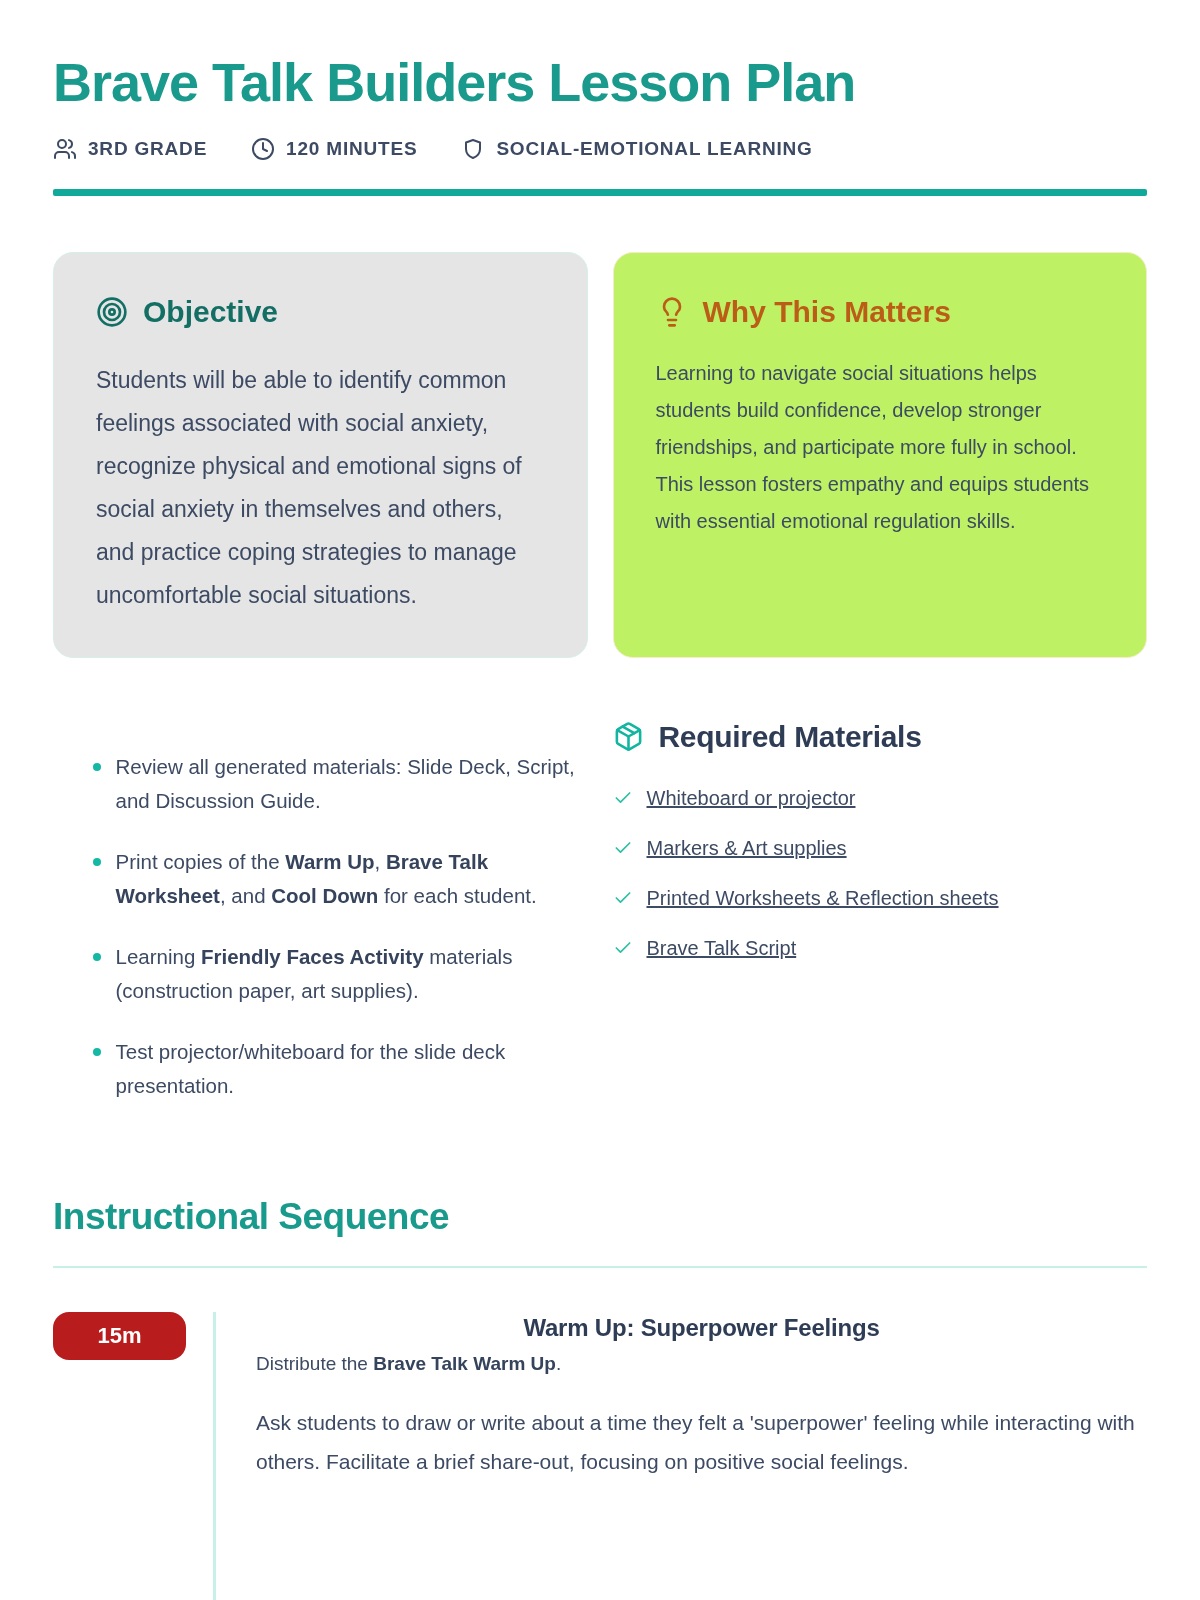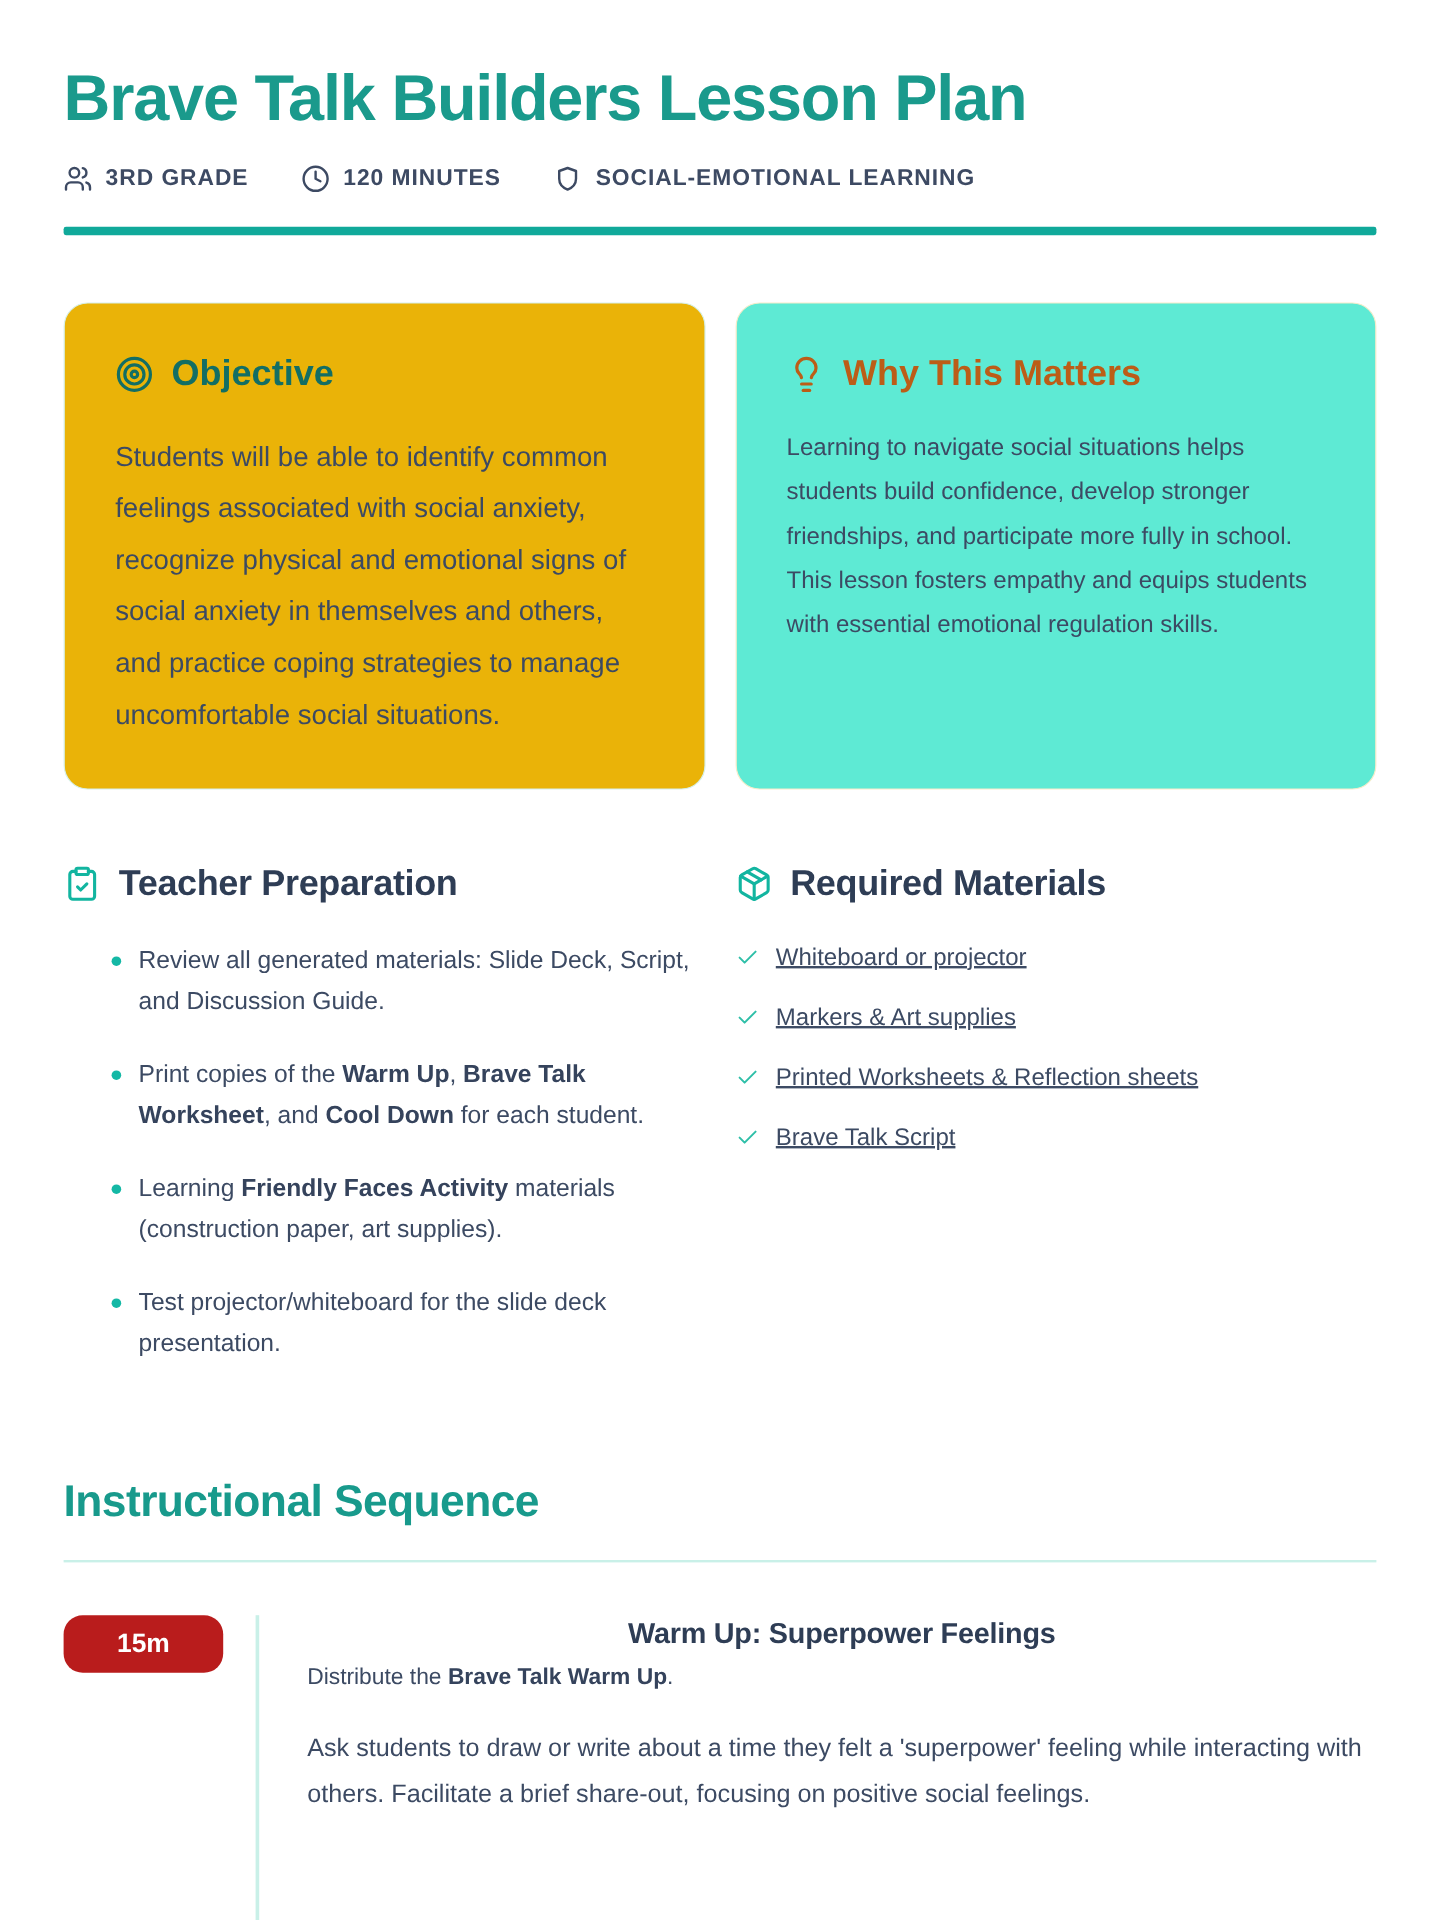--- a/index.html
+++ b/index.html
@@ -21,22 +21,22 @@
   .meta-item svg { width: 24px; height: 24px; color: #3d4a63; }
   .meta-label {
     font-size: 19px; font-weight: bold; letter-spacing: 0.8px;
     color: #3d4a63; text-transform: uppercase;
   }
   .header-divider { margin-top: 28px; height: 7px; background: #10a99a; border-radius: 2px; }
 
   
   .cards-row { display: grid; grid-template-columns: 1fr 1fr; gap: 25px; margin-top: 56px; }
   .card { border-radius: 20px; padding: 42px 42px 40px 42px; }
-  .card-objective { background: #eab308; border: 1px solid #d6f0e9; }
-  .card-why { background: #5eead4; border: 1px solid #f5ecca; }
+  .card-objective { background: #e5e5e5; border: 1px solid #d6f0e9; }
+  .card-why { background: #bef264; border: 1px solid #f5ecca; }
   .card-head { display: flex; align-items: center; gap: 15px; }
   .card-head svg { width: 32px; height: 32px; flex-shrink: 0; }
   .card-objective .card-head { color: #136e64; }
   .card-why .card-head { color: #bc5d17; }
   .card-title { font-size: 30px; font-weight: bold; }
   .card-objective .card-body {
     margin-top: 30px; font-size: 23px; line-height: 43px; color: #3c4a63; max-width: 430px;
   }
   .card-why .card-body {
     margin-top: 26px; font-size: 20px; line-height: 37px; color: #3c4a63; max-width: 440px;
@@ -137,28 +137,20 @@
           </svg>
         <span class="card-title">Why This Matters</span>
       </div>
       <p class="card-body">Learning to navigate social situations helps students build confidence, develop stronger friendships, and participate more fully in school. This lesson fosters empathy and equips students with essential emotional regulation skills.</p>
     </div>
   </div>
 
   <div class="two-col">
 
     <div class="col">
-      <div class="section-head">
-        <svg viewBox="0 0 24 24" fill="none" stroke="currentColor" stroke-width="2" stroke-linecap="round" stroke-linejoin="round">
-            <rect x="8" y="2" width="8" height="4" rx="1" ry="1"></rect>
-            <path d="M16 4h2a2 2 0 0 1 2 2v14a2 2 0 0 1-2 2H6a2 2 0 0 1-2-2V6a2 2 0 0 1 2-2h2"></path>
-            <path d="m9 14 2 2 4-4"></path>
-          </svg>
-        <span class="section-title">Teacher Preparation</span>
-      </div>
       <ul class="bullet-list">
         <li>
           <span class="bullet-dot"></span>
           <span class="bullet-text"><span>Review all generated materials: Slide Deck, Script, and Discussion Guide.</span></span>
         </li>
         <li>
           <span class="bullet-dot"></span>
           <span class="bullet-text"><span>Print copies of the </span><strong>Warm Up</strong><span>, </span><strong>Brave Talk Worksheet</strong><span>, and </span><strong>Cool Down</strong><span> for each student.</span></span>
         </li>
         <li>

